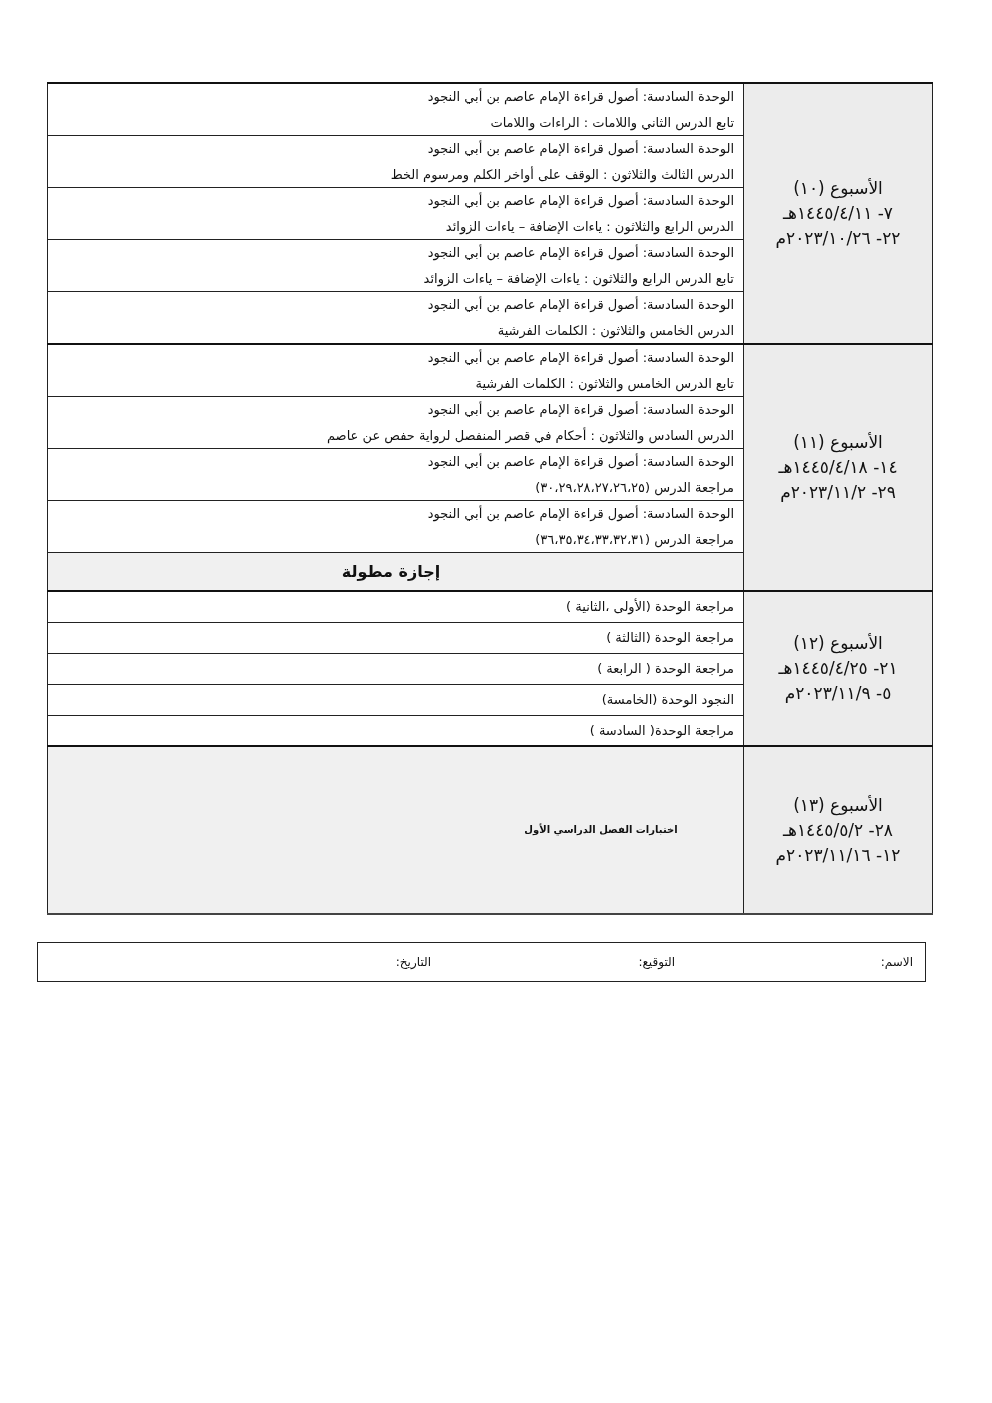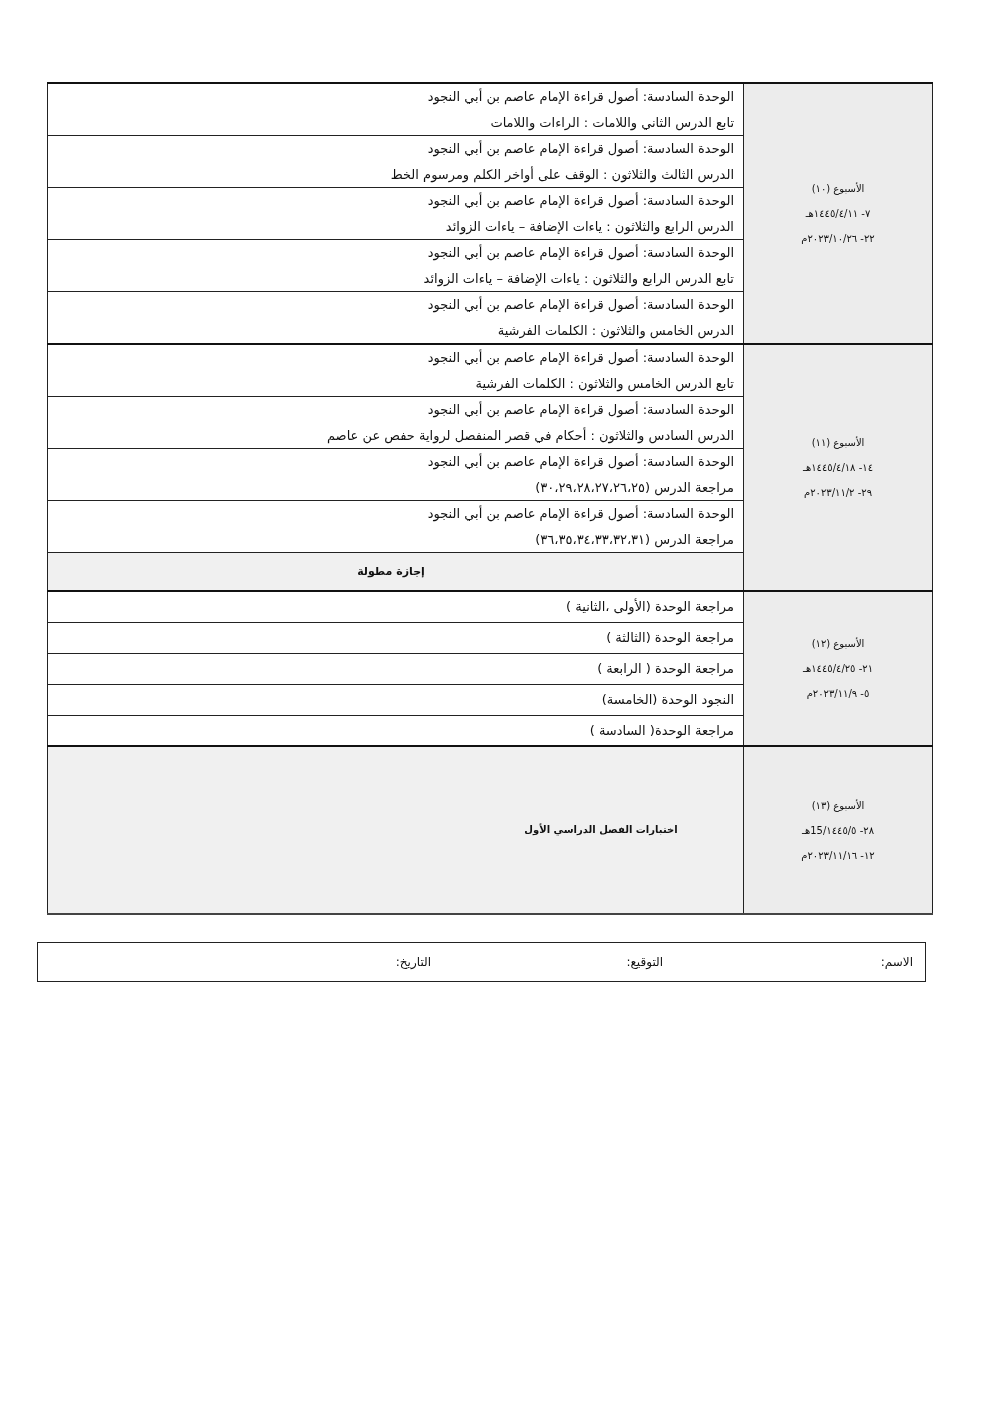--- a/index.html
+++ b/index.html
@@ -1,25 +1,25 @@
 <!DOCTYPE html>
 <html><head>
 <meta charset="utf-8">
 <style>
   html, body { margin: 0; padding: 0; background: #ffffff; }
   body { width: 992px; height: 1403px; position: relative; font-family: "DejaVu Sans", sans-serif; color: #111; }
   .sched { position: absolute; left: 47px; top: 82px; width: 886px; border-collapse: collapse; direction: rtl; table-layout: fixed; }
   .sched td { border: 1px solid #222; padding: 0; vertical-align: middle; }
-  .week-cell { width: 188px; background: #ececec; text-align: center; font-size: 10px; line-height: 25px; }
+  .week-cell { width: 188px; background: #ececec; text-align: center; font-size: 17px; line-height: 25px; }
   .lesson-cell { background: #fff; text-align: right; padding-right: 9px !important; font-size: 13px; line-height: 25.5px; }
   .lesson-cell div { white-space: nowrap; }
   .group-top > td { border-top: 2px solid #111 !important; }
   .r51 { height: 50px; }
   .r32 { height: 31px; }
-  .holiday { background: #f0f0f0 !important; text-align: center !important; font-weight: bold; font-size: 11px; height: 37px; }
+  .holiday { background: #f0f0f0 !important; text-align: center !important; font-weight: bold; font-size: 16px; height: 37px; }
   .exam { background: #f0f0f0 !important; text-align: center !important; font-weight: bold; font-size: 10px; height: 166px; padding-left: 420px !important; }
   .sched { border: 1px solid #222; border-top: 2px solid #111; border-bottom: 2px solid #444; }
   .footer { position: absolute; left: 37px; top: 942px; width: 887px; height: 38px; border: 1px solid #222; direction: rtl; font-size: 12px; }
   .footer span { position: absolute; top: 12px; }
 </style>
 </head>
 <body>
 
 <table class="sched">
 
@@ -110,25 +110,25 @@
   <tr class="r32">
     <td class="lesson-cell">النجود الوحدة (الخامسة)</td>
   </tr>
   <tr class="r32">
     <td class="lesson-cell">مراجعة الوحدة( السادسة )</td>
   </tr>
 
   <tr class="group-top">
     <td class="week-cell">
       <div>الأسبوع (١٣)</div>
-      <div>٢٨- ١٤٤٥/٥/15هـ</div>
+      <div>٢٨- ١٤٤٥/٥/٢هـ</div>
       <div>١٢- ٢٠٢٣/١١/١٦م</div>
     </td>
     <td class="lesson-cell exam">اختبارات الفصل الدراسي الأول</td>
   </tr>
 </tbody>
   </table>
 
 <div class="footer">
   <span style="right:12px;">الاسم:</span>
-  <span style="right:262px;">التوقيع:</span>
+  <span style="right:250px;">التوقيع:</span>
   <span style="right:494px;">التاريخ:</span>
 </div>
 
 </body></html>

